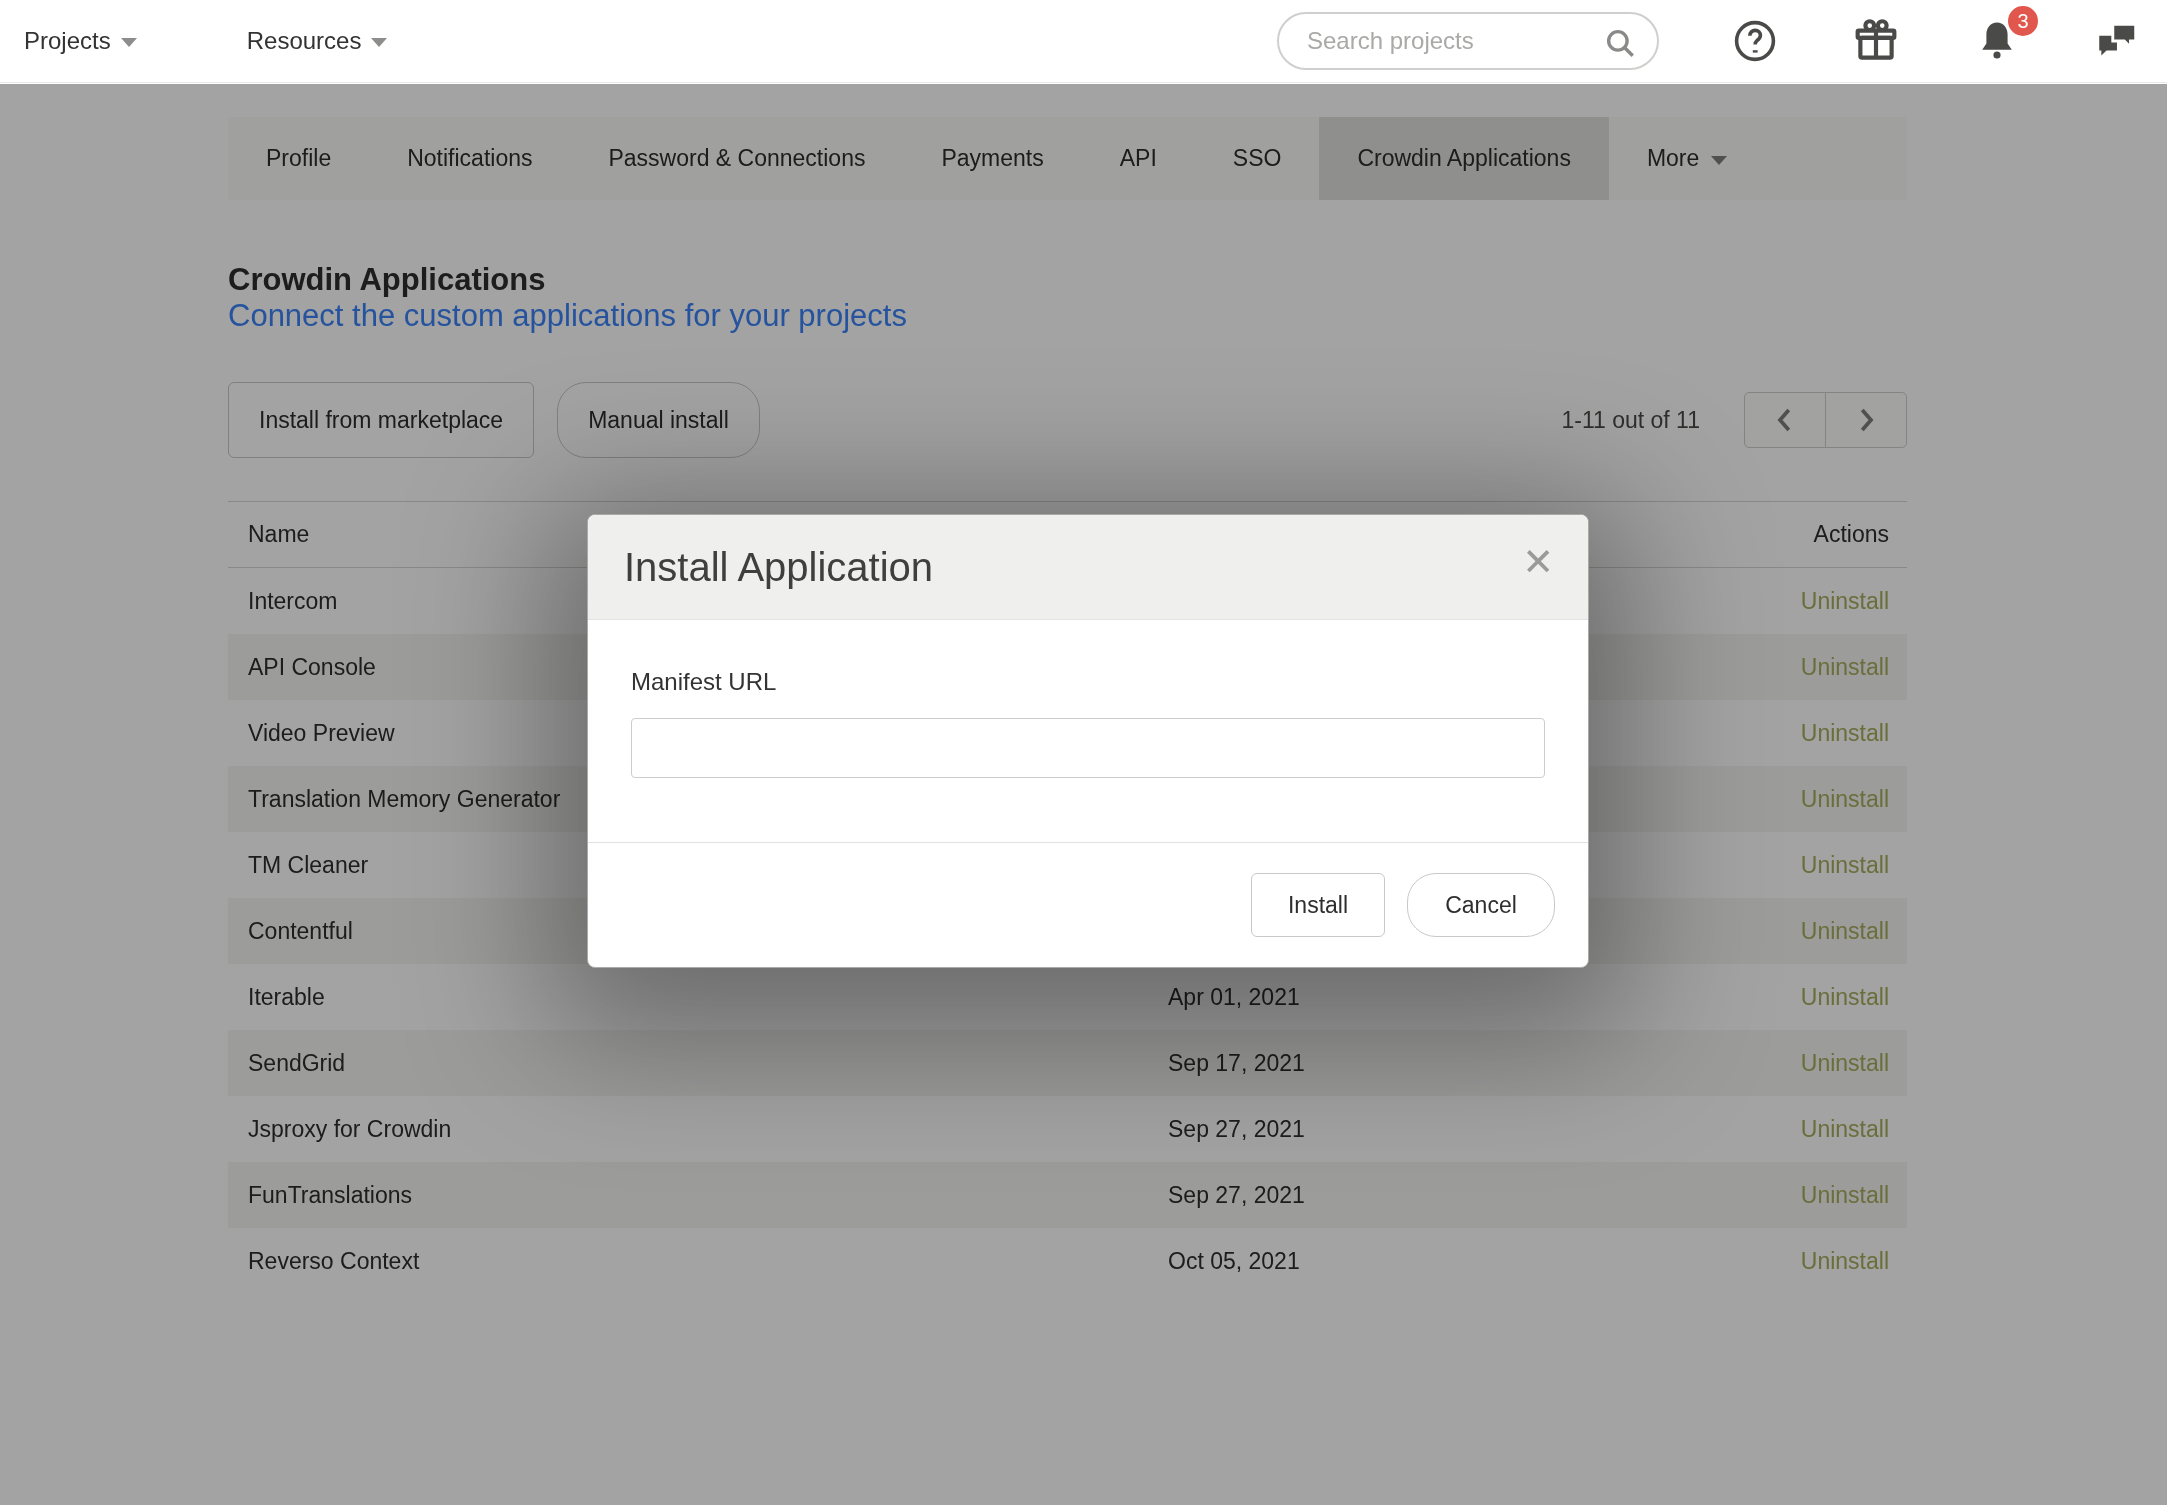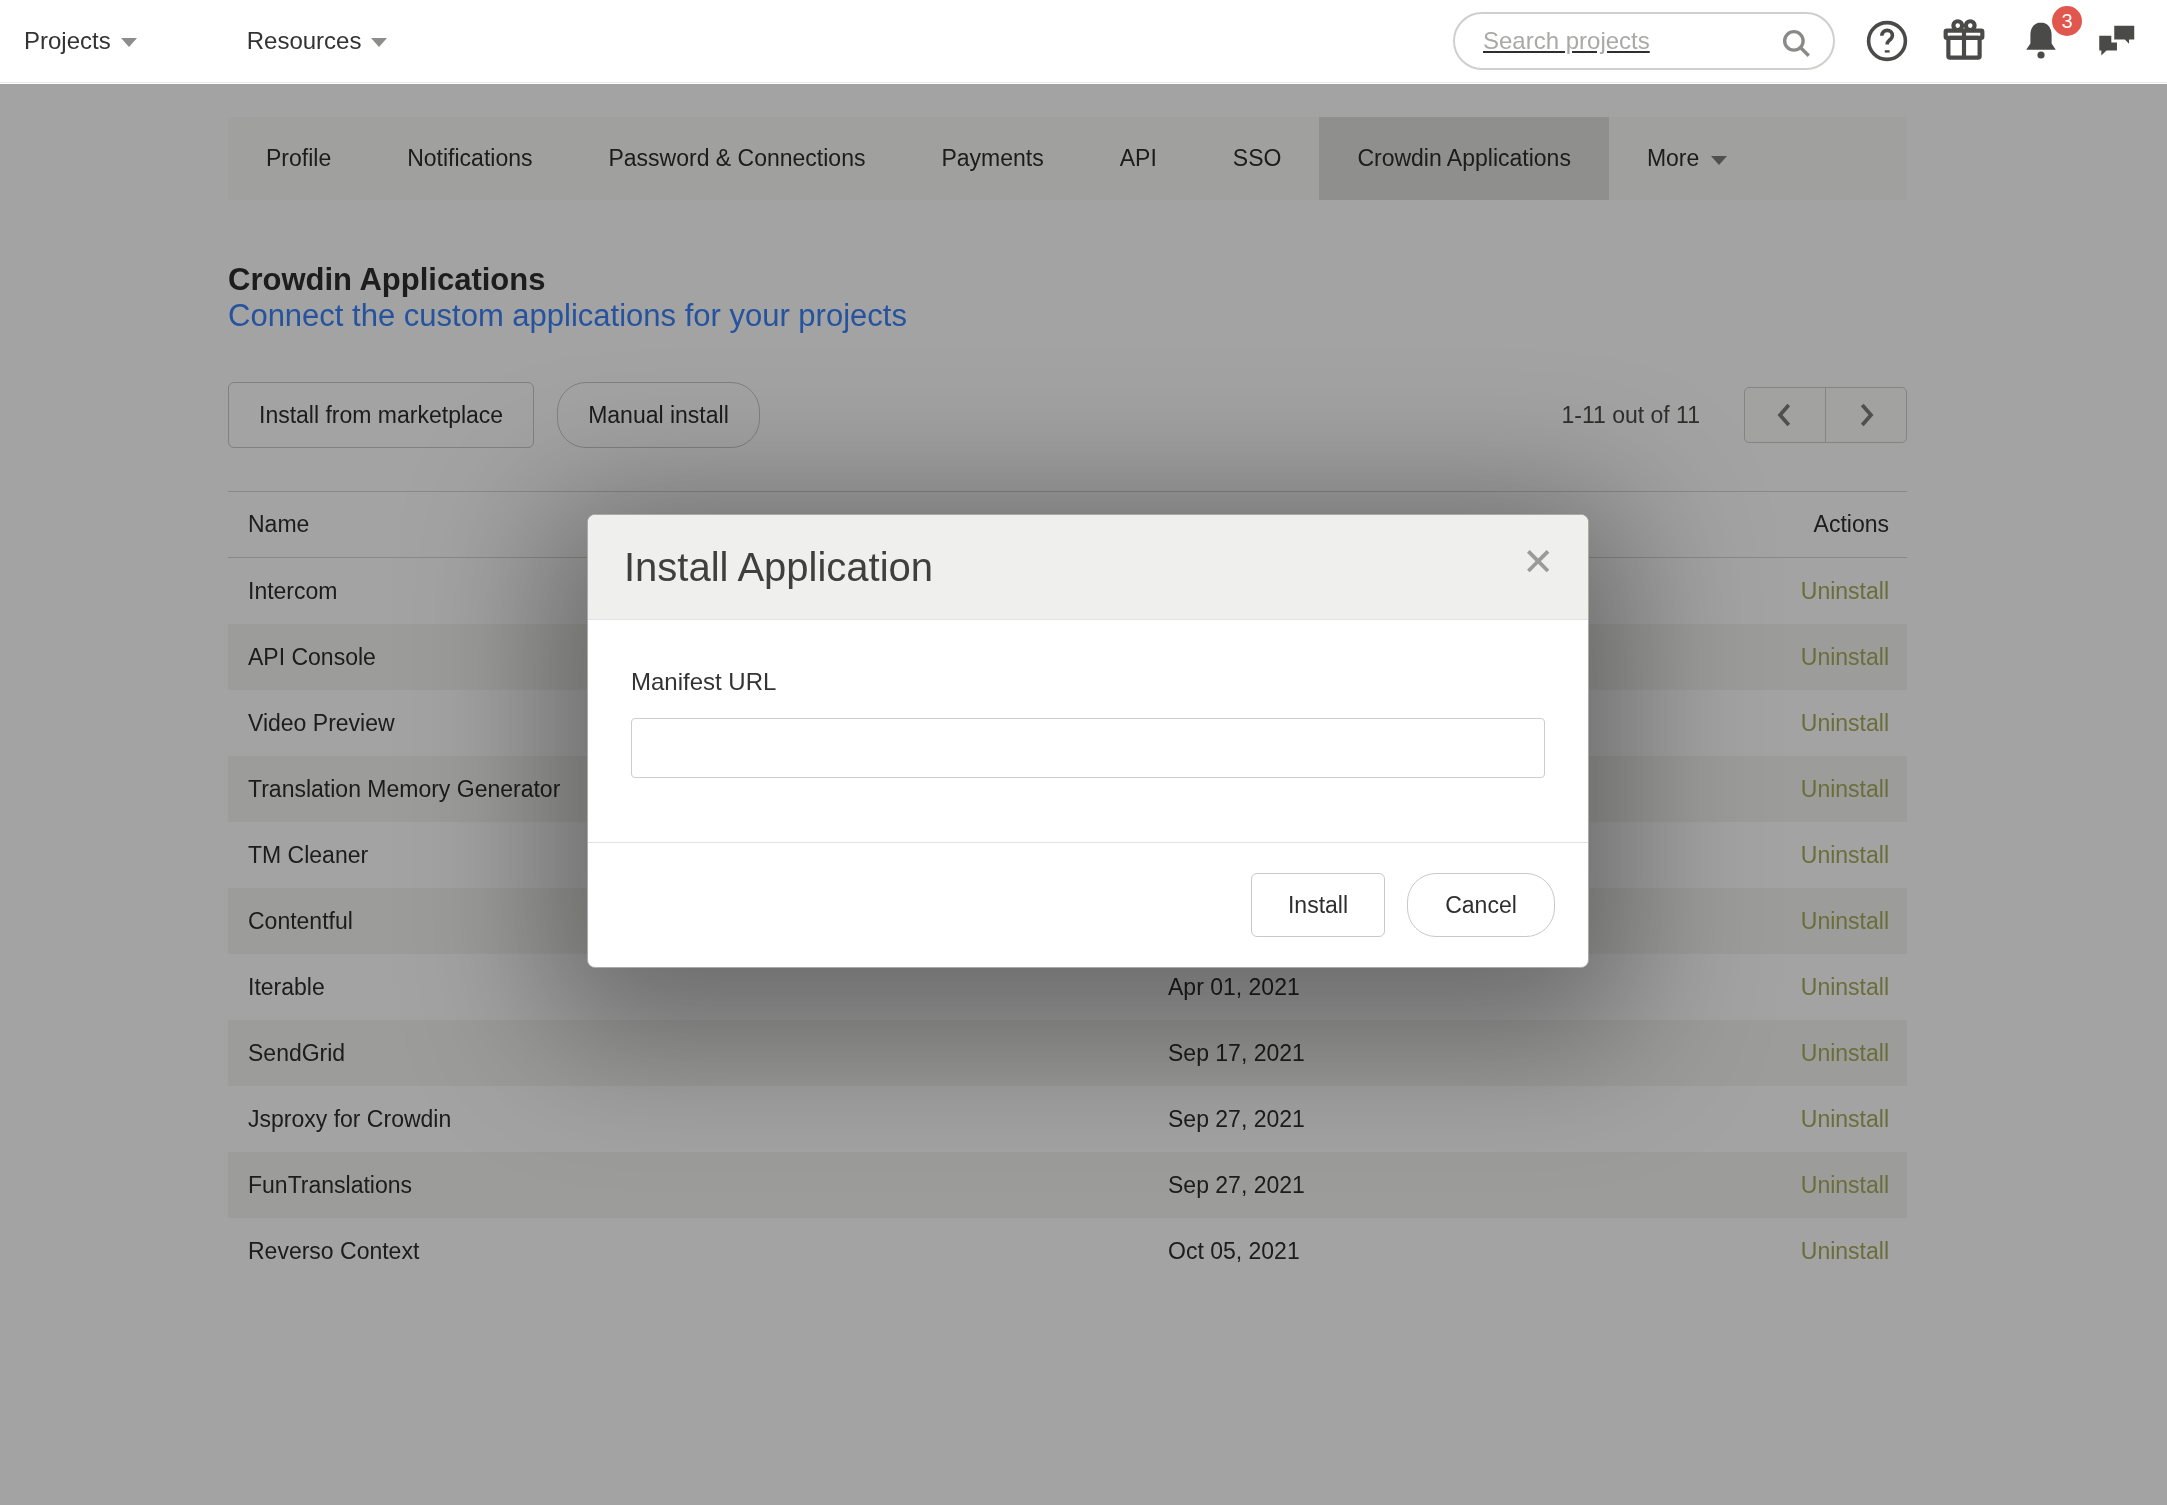--- a/index.html
+++ b/index.html
@@ -6,21 +6,21 @@
   html,body { width:2167px; height:1505px; overflow:hidden; }
   body { background:#fff; font-family:"Liberation Sans","DejaVu Sans",sans-serif; color:#2e2e2e; }
 
   
   .navbar { position:relative; z-index:60; height:83px; background:#fff;
             display:flex; align-items:center; padding:0 24px; border-bottom:1px solid #e9e9e7; }
   .nav-menu { display:flex; align-items:center; gap:10px; font-size:24px; color:#333;
               margin-right:110px; cursor:pointer; }
   .caret { width:0; height:0; border-left:8px solid transparent; border-right:8px solid transparent;
            border-top:9px solid #8d8d8b; margin-top:3px; }
-  .nav-right { margin-left:auto; display:flex; align-items:center; gap:28px;text-decoration:underline; }
+  .nav-right { margin-left:auto; display:flex; align-items:center; gap:72px; }
   .search-pill { position:relative; width:382px; height:58px; border:2px solid #cfcfcd;
                  border-radius:29px; display:flex; align-items:center; background:#fff; }
   .search-pill input { border:none; outline:none; background:transparent; font-size:24px;
                        color:#555; padding:0 60px 0 28px; width:100%;
                        font-family:"Liberation Sans",sans-serif; }
   .search-pill input::placeholder { color:#a9a9a7; }
   .search-glyph { position:absolute; right:20px; top:12px; }
   .icon-btn { position:relative; display:flex; align-items:center; justify-content:center; cursor:pointer; }
   .badge { position:absolute; top:-14px; right:-20px; min-width:36px; height:36px; border-radius:18px;
            background:#e2574d; color:#fff; font-size:20px; display:flex; align-items:center;
@@ -34,21 +34,21 @@
   .content { width:1679px; margin-left:228px; }
   .tabbar { margin-top:34px; height:83px; display:flex; align-items:stretch; background:#fbfbf9; }
   .tab { display:flex; align-items:center; padding:0 38px; font-size:23px; color:#2e2e2e; cursor:pointer; }
   .tab.active { background:#e0e0de; }
   .tab .caret { margin-left:12px; border-top-color:#7e7e7c; }
 
   .page-title { margin-top:62px; font-size:31px; font-weight:700; color:#2e2e2e; }
   .page-subtitle { font-size:31px; color:#3b82f6; }
 
   .toolbar { margin-top:48px; display:flex; align-items:center; }
-  .btn { height:66px; background:#fff; border:1px solid #c9c9c7; border-radius:6px;
+  .btn { height:76px; background:#fff; border:1px solid #c9c9c7; border-radius:6px;
          font-size:23px; color:#2e2e2e; padding:0 30px; cursor:pointer;
          font-family:"Liberation Sans",sans-serif; }
   .btn + .btn { margin-left:23px;border-radius:29px; }
   .toolbar-right { margin-left:auto; display:flex; align-items:center; }
   .pag-text { font-size:23px; color:#4a4a48; margin-right:44px; }
   .pager { display:flex; }
   .pager-btn { width:82px; height:56px; background:#fdfdfb; border:1px solid #cfcfcd;
                display:flex; align-items:center; justify-content:center; cursor:pointer; }
   .pager-btn:first-child { border-radius:5px 0 0 5px; }
   .pager-btn:last-child { border-radius:0 5px 5px 0; margin-left:-1px; }

